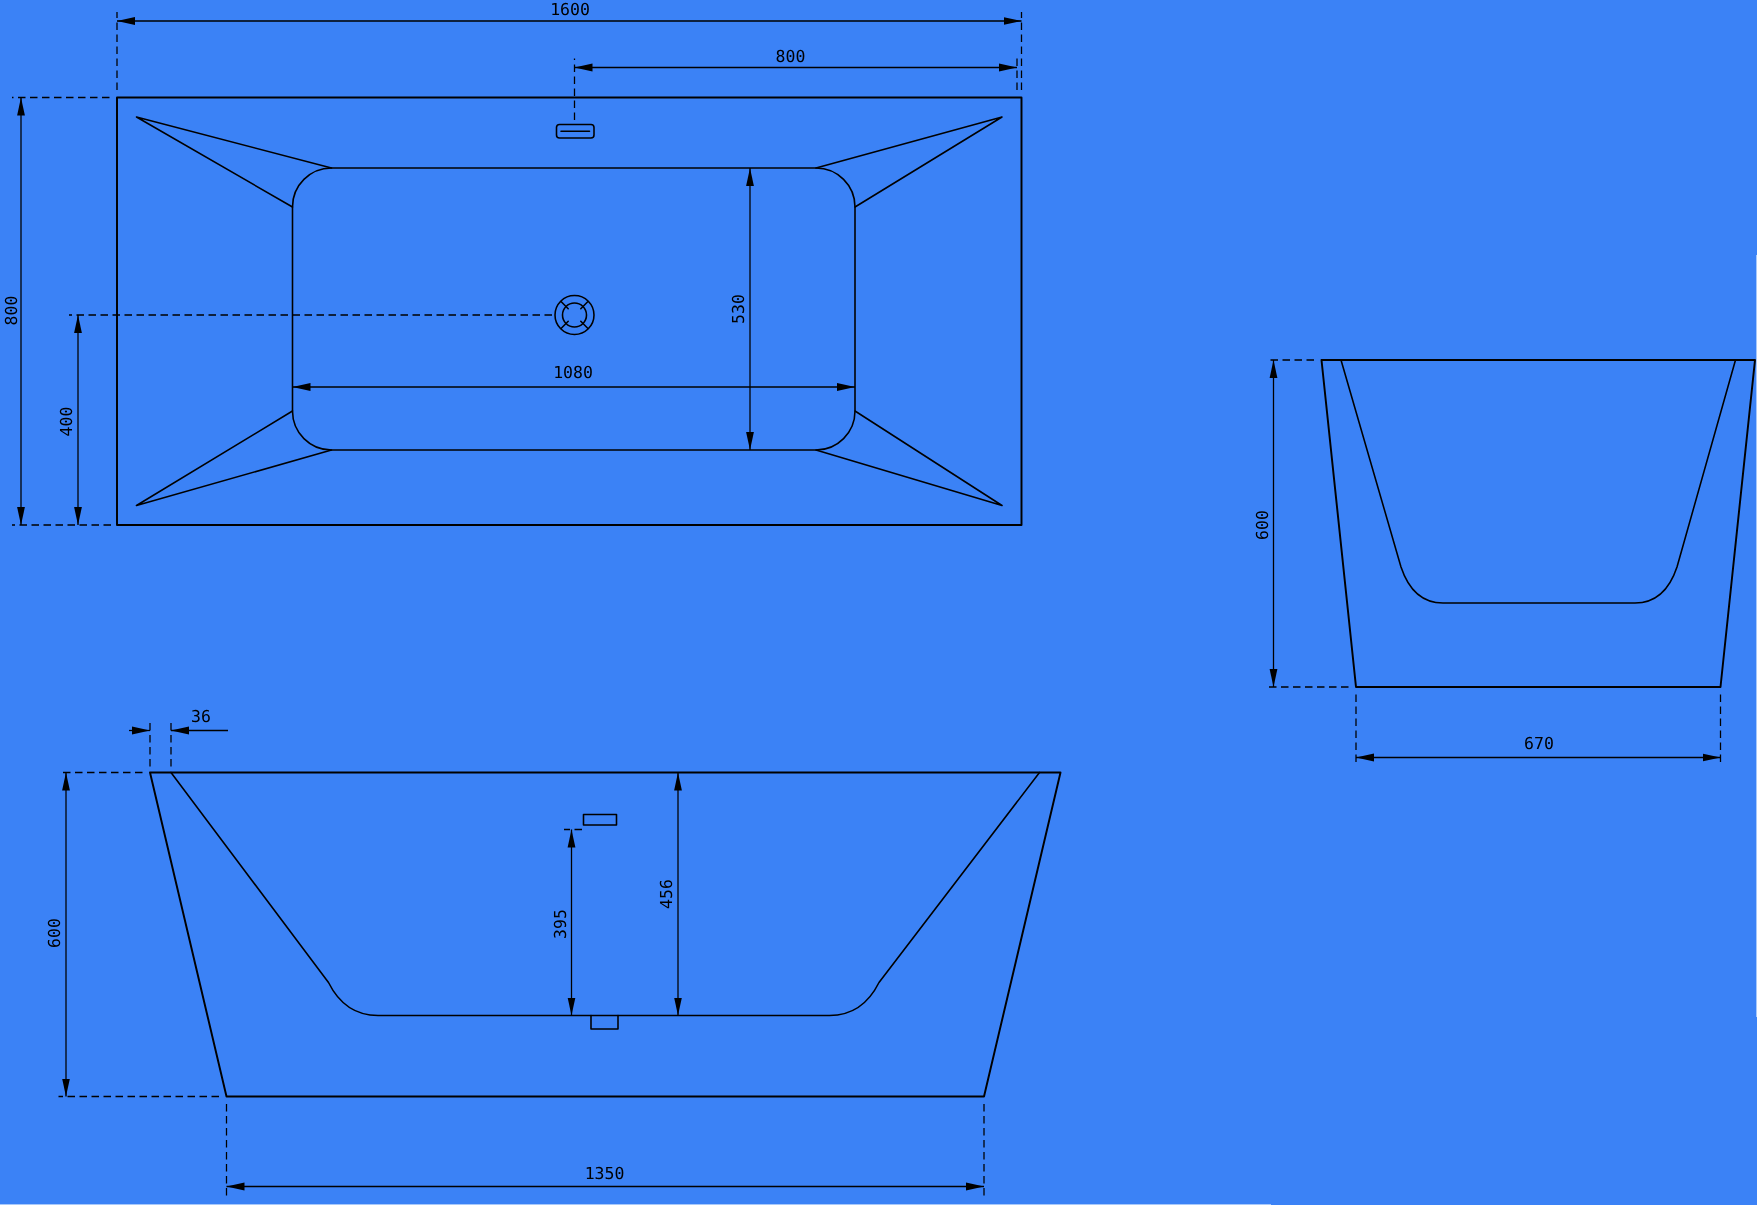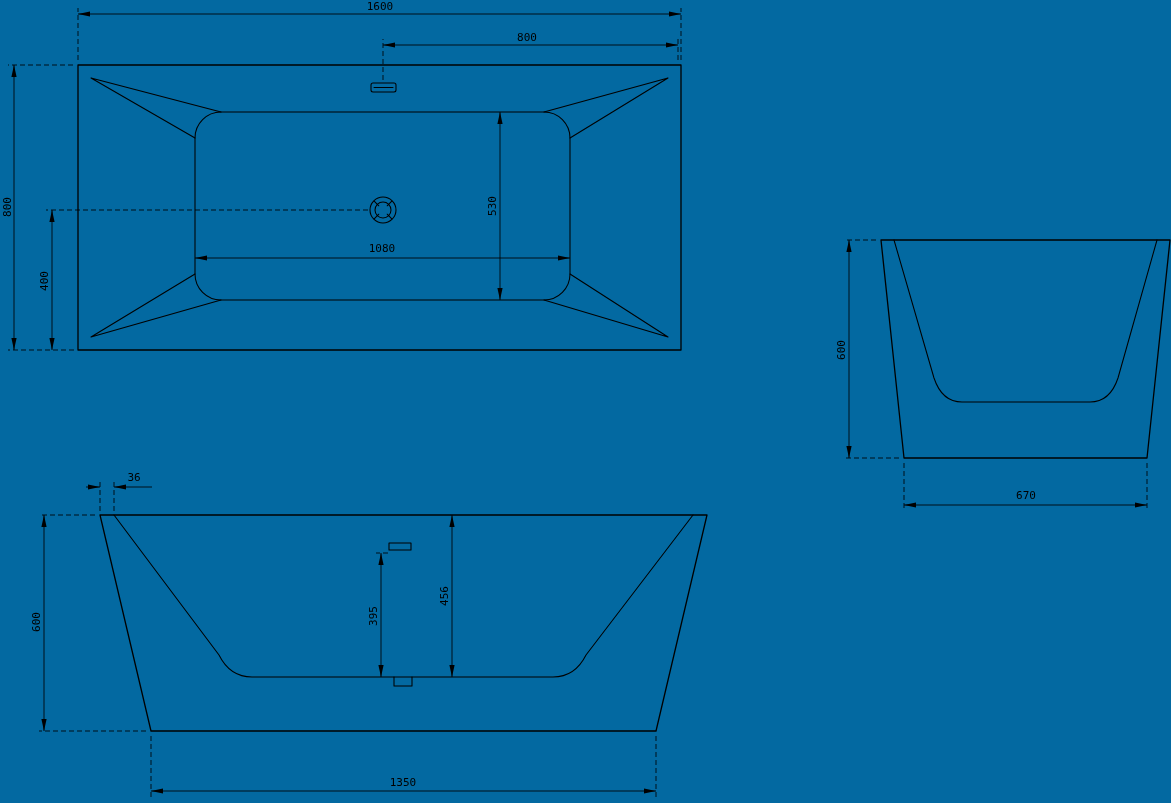--- a/index.html
+++ b/index.html
@@ -5,21 +5,21 @@
   html, body {
     margin: 0;
     padding: 0;
     background: #ffffff;
     font-family: "DejaVu Sans Mono", "Liberation Mono", monospace;
   }
   .sheet {
     position: relative;
     width: 1171px;
     height: 803px;
-    background: #0369a1;
+    background: #3b82f6;
     overflow: hidden;
   }
   svg { display: block; }
   .obj  { fill: none; stroke: #000; stroke-width: 1.3; stroke-linejoin: round; stroke-linecap: round; }
   .obj2 { fill: none; stroke: #000; stroke-width: 1.05; stroke-linejoin: round; stroke-linecap: round; }
   .ext  { fill: none; stroke: #000; stroke-width: 0.85; stroke-dasharray: 5 3; }
   .dim  { fill: none; stroke: #000; stroke-width: 0.85; }
   .dtext {
     font-family: "DejaVu Sans Mono", "Liberation Mono", monospace;
     font-size: 11px;

